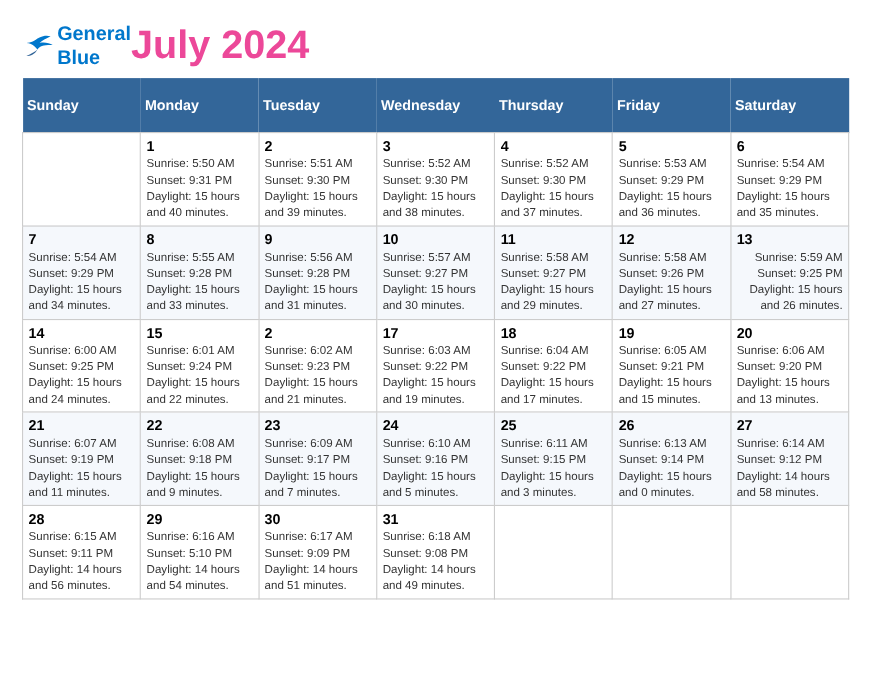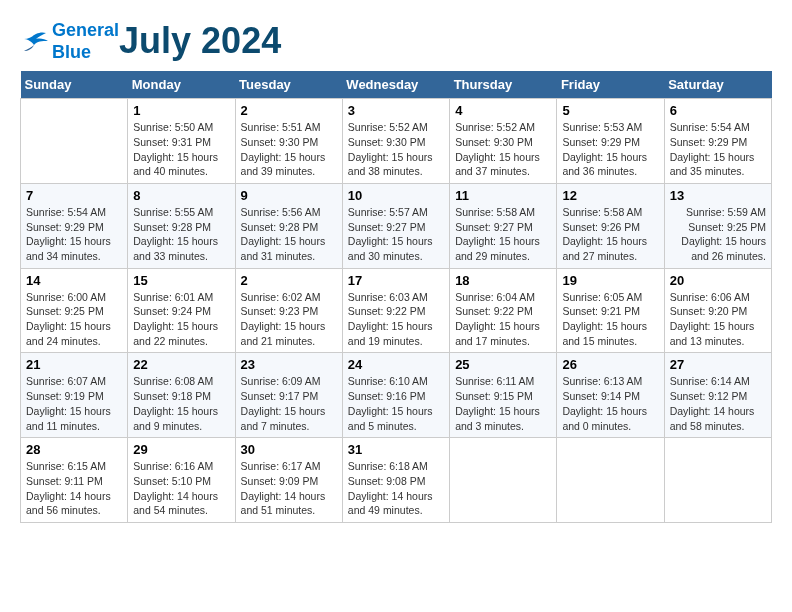--- a/index.html
+++ b/index.html
@@ -32,35 +32,35 @@
     .logo-bird {
       width: 28px;
       height: 22px;
     }
     .title-area {
       text-align: right;
     }
     .main-title {
       font-size: 36px;
       font-weight: bold;
-      color: #0c4a6e;
+      color: #ec4899;
     }
     .subtitle {
       font-size: 15px;
       color: #555;
     }
     table {
       width: 100%;
       border-collapse: collapse;
       font-size: 11px;
     }
     th {
       background-color: #336699;
       color: #fff;
-      padding: 6px 4px;
+      padding: 17px 4px;
       text-align: left;
       font-size: 13px;
       font-weight: bold;
     }
     td {
       border: 1px solid #ccc;
       padding: 4px 5px;
       vertical-align: top;
       height: 80px;
     }

